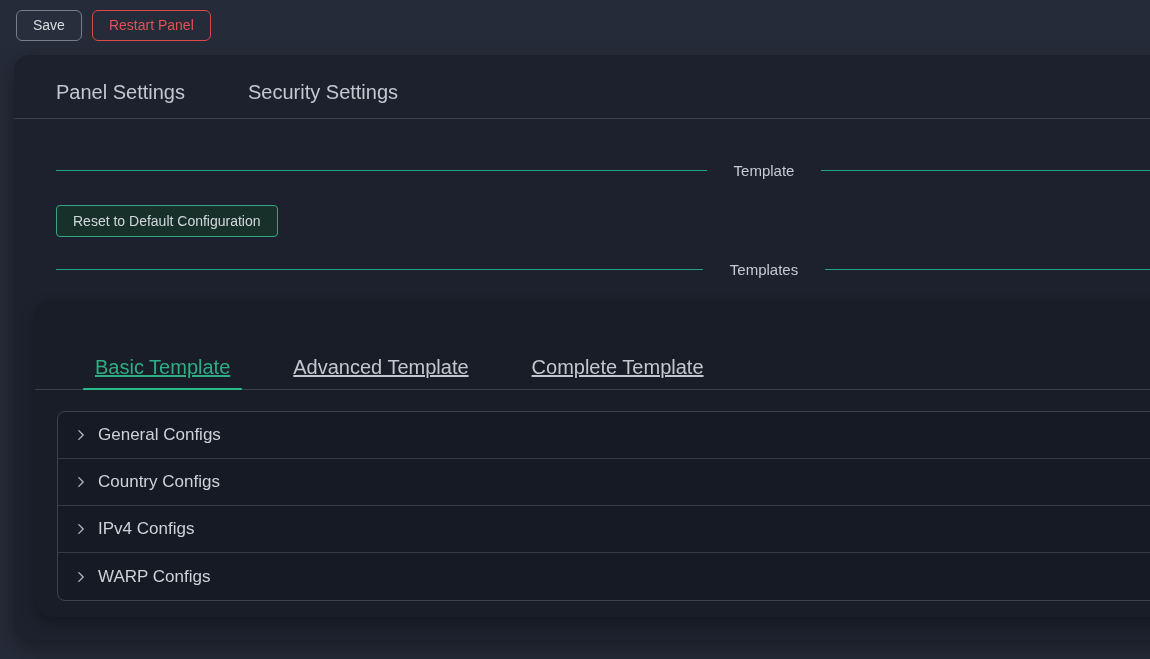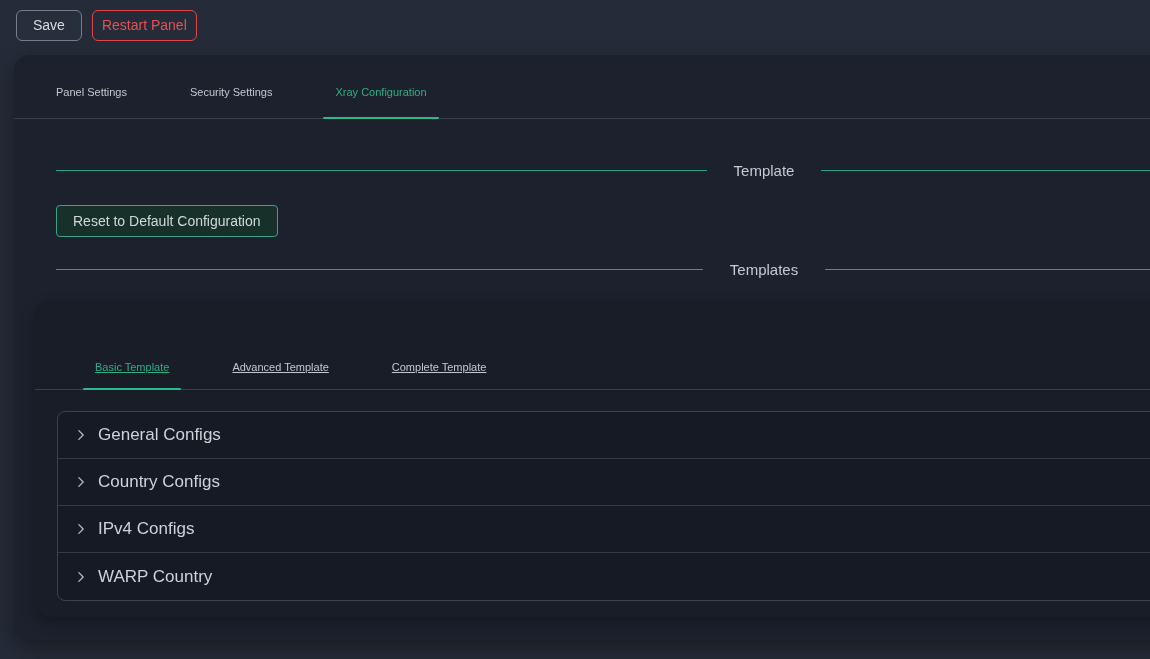--- a/index.html
+++ b/index.html
@@ -24,21 +24,21 @@
     cursor: pointer; background: transparent;
     font-family: "Liberation Sans", sans-serif;
   }
   .btn-save {
     padding: 0 16px;
     border: 1px solid #767d8b;
     background: #272e3c;
     color: #d8dbe0;
   }
   .btn-restart {
-    padding: 0 9px;
+    padding: 0 16px;
     border: 1px solid #dd4749;
     color: #e25254;
     background: transparent;
   }
 
   
   .main-card {
     position: absolute; left: 14px; top: 55px;
     width: 1500px; height: 585px;
     background: #1c212d;
@@ -47,21 +47,21 @@
   }
 
   
   .tabs-nav {
     display: flex; gap: 39px;
     padding: 27px 0 0 30px;
     border-bottom: 1px solid #373e4c;
   }
   .tab-item {
     padding: 0 12px 15px 12px;
-    font-size: 11px; line-height: 21px;
+    font-size: 20px; line-height: 21px;
     color: #c3c8cf; cursor: pointer;
     position: relative; white-space: nowrap;
   }
   .tab-item.active { color: #2fae85; }
   .tab-item.active::after {
     content: ""; position: absolute; left: 0; right: 0; bottom: -1px;
     height: 2px; background: #2abb8c; border-radius: 2px;
   }
 
   
@@ -125,21 +125,20 @@
   <button class="btn btn-save">Save</button>
   <button class="btn btn-restart">Restart Panel</button>
 </div>
 
 <div class="main-card">
 
   
   <div class="tabs-nav">
     <div class="tab-item">Panel Settings</div>
     <div class="tab-item">Security Settings</div>
-    <div class="tab-item active">Xray Configuration</div>
   </div>
 
   
   <div class="divider">
     <div class="line"></div>
     <div class="label">Template</div>
     <div class="line"></div>
   </div>
 
   
@@ -185,18 +184,18 @@
             </svg>
         </span>
         <span class="hdr-label">IPv4 Configs</span>
       </div>
       <div class="collapse-header">
         <span class="chev">
           <svg viewBox="0 0 16 16" fill="none" stroke="currentColor" stroke-width="1.6" stroke-linecap="round" stroke-linejoin="round">
               <path d="M5.5 3l5 5-5 5"></path>
             </svg>
         </span>
-        <span class="hdr-label">WARP Country</span>
+        <span class="hdr-label">WARP Configs</span>
       </div>
     </div>
 
   </div>
 </div>
 
 </body></html>

